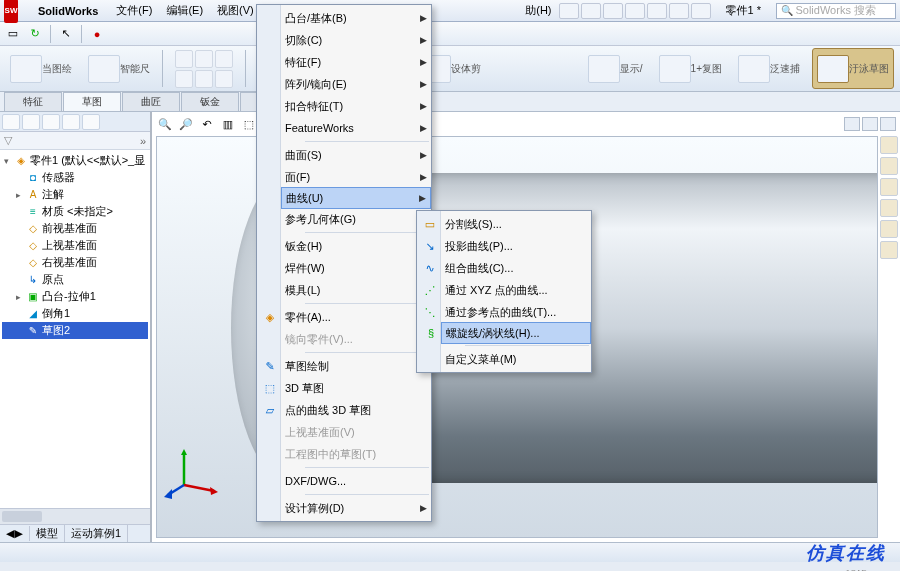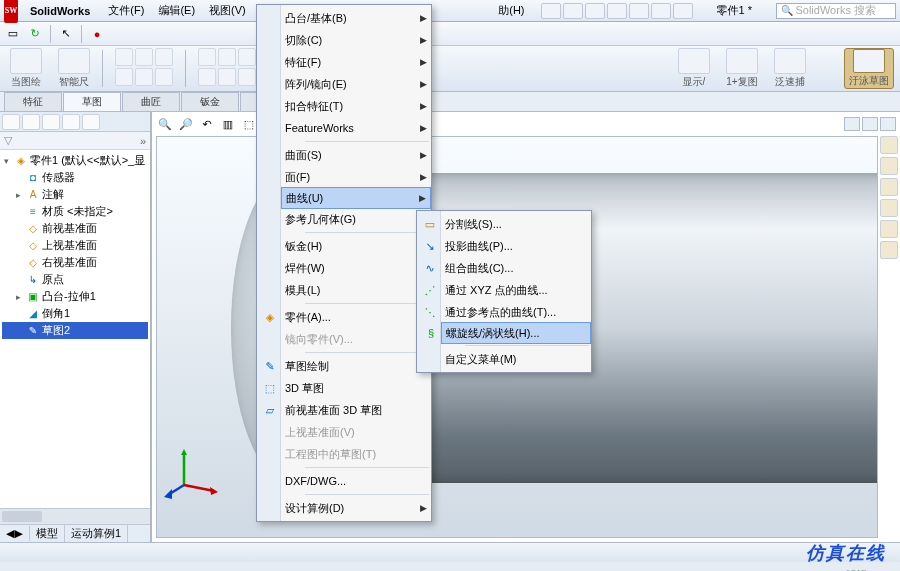--- a/index.html
+++ b/index.html
@@ -1,39 +1,39 @@
 <!DOCTYPE html>
 <html><head>
 <meta charset="utf-8">
 <style>
 * { margin: 0; padding: 0; box-sizing: border-box; font-family: "Microsoft YaHei", Arial, sans-serif; font-size: 11px; }
 body { width: 900px; height: 571px; background: #e6ecf4; overflow: hidden; position: relative; }
 
 
 .titlebar { height: 22px; background: linear-gradient(#f5f8fc, #e0e8f4); display: flex; align-items: center; padding: 0 4px; border-bottom: 1px solid #a0b0c8; }
-.sw-logo { width: 14px; height: 24px; background: #c00; border-radius: 2px; margin-right: 12px; display: inline-flex; align-items: center; justify-content: center; color: #fff; font-size: 8px; font-weight: bold; font-family: Liberation Serif, serif; }
+.sw-logo { width: 14px; height: 24px; background: #c00; border-radius: 2px; margin-right: 20px; display: inline-flex; align-items: center; justify-content: center; color: #fff; font-size: 8px; font-weight: bold; }
 .app-name { font-weight: bold; margin-right: 12px; }
 .app-name b { color: #000; }
 .menubar { display: flex; gap: 2px; }
 .menubar span { padding: 2px 6px; cursor: default; }
-.titlebar-right { margin-left: auto; display: flex; align-items: center; gap: 16px; }
+.titlebar-right { margin-left: auto; display: flex; align-items: center; gap: 7px; }
 .doc-btns { display: flex; gap: 2px; }
 .doc-btns div { width: 20px; height: 16px; background: #f0f4fa; border: 1px solid #c0c8d8; border-radius: 2px; }
 .doc-title { padding: 0 8px; }
 .search-box { border: 1px solid #a0b0c8; background: #fff; padding: 1px 4px; width: 120px; height: 16px; display: flex; align-items: center; }
 .search-box .mag { font-size: 10px; color: #888; margin-right: 2px; }
 
 
 .toolbar-row { height: 24px; background: linear-gradient(#f8fafc,#e4ecf6); border-bottom: 1px solid #c0c8d8; display: flex; align-items: center; padding: 0 4px; gap: 4px; }
 .tb-icon { width: 18px; height: 18px; border: 1px solid transparent; border-radius: 2px; display: inline-flex; align-items: center; justify-content: center; font-size: 11px; }
 .tb-sep { width: 1px; height: 18px; background: #b0bccc; margin: 0 2px; }
 
 
 .ribbon { height: 46px; background: linear-gradient(#f4f8fc,#dce6f2); border-bottom: 1px solid #b0bccc; display: flex; padding: 2px 6px; gap: 8px; }
-.ribbon-group { display: flex; flex-direction: column; align-items: center; justify-content: flex-start; padding: 0 4px; }
+.ribbon-group { display: flex; align-items: center; justify-content: center; padding: 0 4px; }
 .ribbon-big { width: 32px; height: 28px; border: 1px solid #c8d4e4; background: #f0f4fa; border-radius: 2px; }
 .ribbon-lbl { font-size: 10px; color: #555; margin-top: 1px; white-space: nowrap; }
 .ribbon-smalls { display: grid; grid-template-columns: repeat(3, 18px); grid-auto-rows: 18px; gap: 2px; }
 .ribbon-smalls div { border: 1px solid #d0d8e4; background: #f0f4fa; border-radius: 2px; }
 .ribbon-sep { width: 1px; background: #b0bccc; align-self: stretch; margin: 2px 0; }
 
 
 .tabs { height: 20px; background: #e8eef6; display: flex; border-bottom: 1px solid #b0bccc; padding-left: 4px; }
 .tab { padding: 2px 18px; border: 1px solid #b0bccc; border-bottom: none; background: #e0e6ee; margin-right: 1px; font-size: 10px; color: #333; }
 .tab.active { background: #f4f8fc; }
@@ -177,21 +177,21 @@
     <span class="ribbon-lbl">显示/</span>
   </div>
   <div class="ribbon-group">
     <div class="ribbon-big"></div>
     <span class="ribbon-lbl">1+复图</span>
   </div>
   <div class="ribbon-group">
     <div class="ribbon-big"></div>
     <span class="ribbon-lbl">泛速捕</span>
   </div>
-  <div class="ribbon-group" style="background:#d8c48c;border:1px solid #a08040;border-radius:3px;margin-left:26px;">
+  <div class="ribbon-group" style="background:#d8c48c;border:1px solid #a08040;border-radius:3px;">
     <div class="ribbon-big" style="border-color:#a08040"></div>
     <span class="ribbon-lbl">汙泳草图</span>
   </div>
 </div>
 
 <div class="tabs">
   <div class="tab">特征</div>
   <div class="tab active">草图</div>
   <div class="tab">曲匠</div>
   <div class="tab">钣金</div>
@@ -394,21 +394,21 @@
       <div class="menu-item">
           <span class="micon" style="color:#06c">✎</span>
           <span>草图绘制</span>
         </div>
       <div class="menu-item">
           <span class="micon" style="color:#06c">⬚</span>
           <span>3D 草图</span>
         </div>
       <div class="menu-item">
           <span class="micon" style="color:#06c">▱</span>
-          <span>前视基准面 3D 草图</span>
+          <span>点的曲线 3D 草图</span>
         </div>
       <div class="menu-item disabled">
           <span>上视基准面(V)</span>
         </div>
       <div class="menu-item disabled">
           <span>工程图中的草图(T)</span>
         </div>
       <div class="menu-sep"></div>
       <div class="menu-item">
           <span>DXF/DWG...</span>

